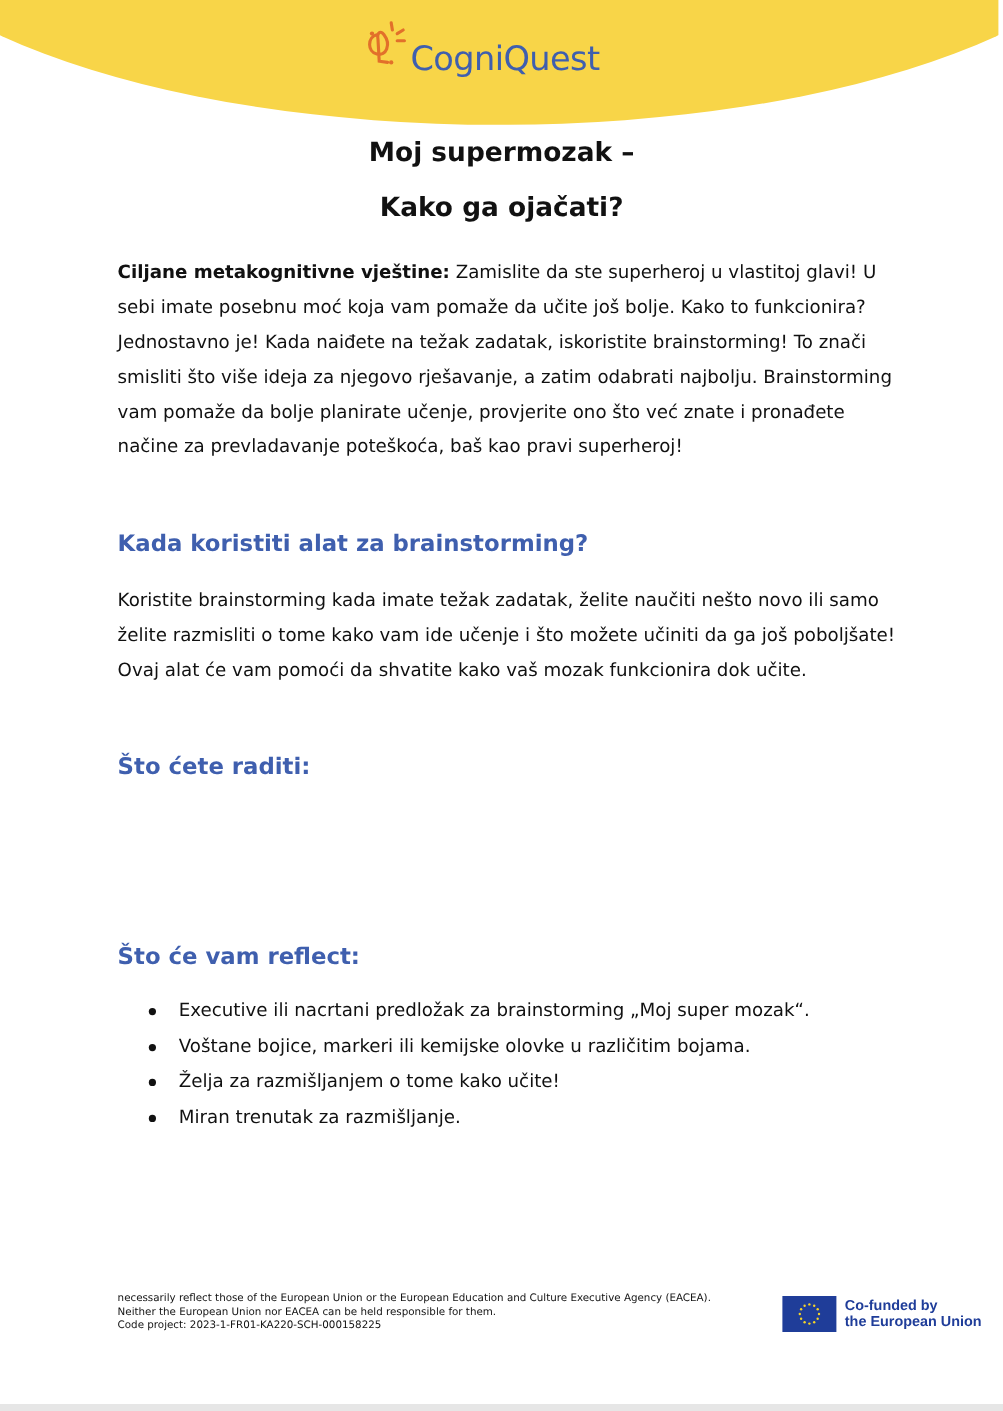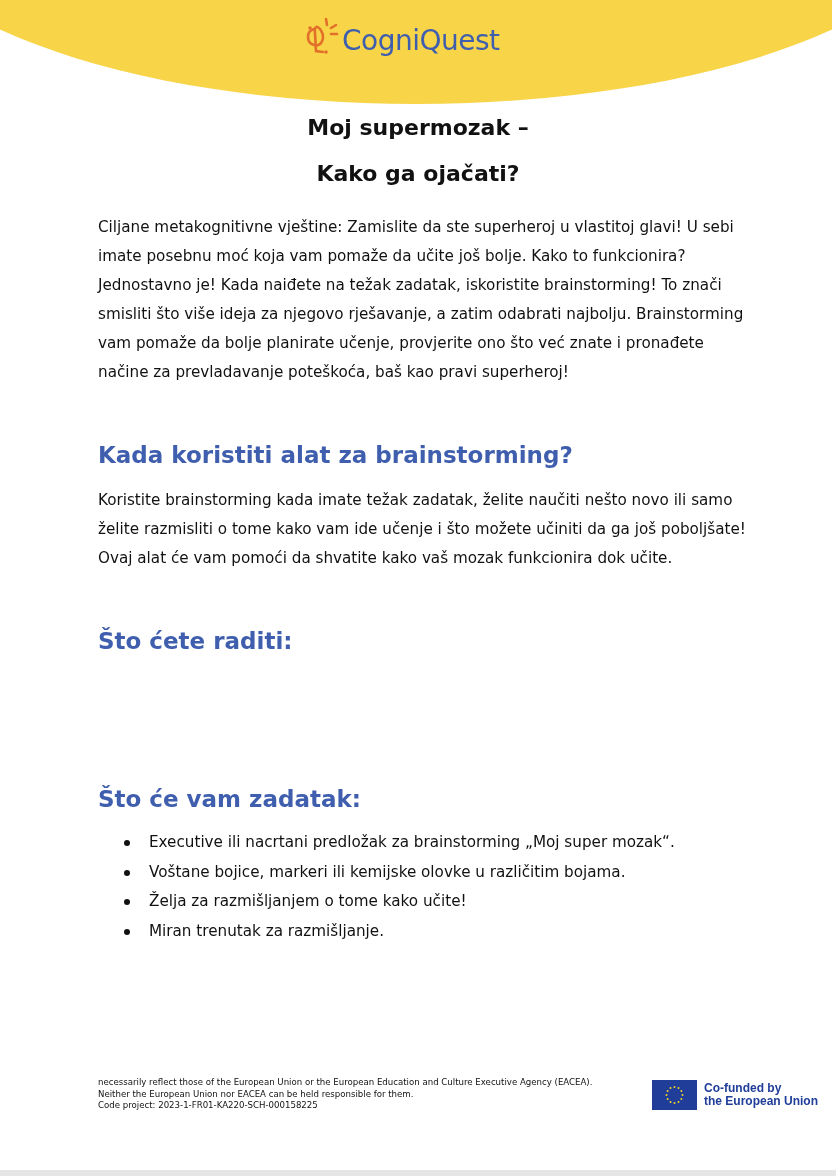--- a/index.html
+++ b/index.html
@@ -10,40 +10,40 @@
       color: #111111;
     }
     .page { position: absolute; left: 0; top: 0; width: 832px; height: 1170px; background: #ffffff; overflow: hidden; }
     .bottom-strip { position: absolute; left: 0; bottom: 0; width: 836px; height: 6px; background: #e6e6e6; }
     .header-blob {
       position: absolute; left: -120px; top: -300px; width: 1072px; height: 404px;
       background: #f8d548; border-radius: 50%;
     }
     .logo {
       position: absolute; left: 302px; top: 15px; height: 50px;
-      display: flex; align-items: center;
+      display: flex; align-items: flex-end;
     }
     .logo svg { width: 40px; height: 50px; }
     .logo-text {
       font-family: "DejaVu Sans", sans-serif; font-size: 28px; color: #3f5fae;
       margin-left: 0px; letter-spacing: -0.5px;
     }
     .title {
       position: absolute; left: 0; width: 836px; text-align: center;
       font-weight: bold; font-size: 22px; color: #111;
     }
     .t1 { top: 115px; }
     .t2 { top: 161px; }
     .body-text {
       position: absolute; left: 98px; width: 650px;
       font-size: 15.2px; line-height: 29px; color: #111;
     }
-    .body-text b { font-weight: normal; }
+    .body-text b { font-weight: bold; }
     .h2 {
-      position: absolute; left: 98px; font-weight: bold; font-size: 23px; color: #3f5fae;
+      position: absolute; left: 98px; font-weight: bold; font-size: 19px; color: #3f5fae;
     }
     ul.needs { position: absolute; left: 98px; top: 828px; margin: 0; padding: 0; list-style: none; width: 650px; }
     ul.needs li { position: relative; padding-left: 51px; font-size: 15.2px; line-height: 29.5px; }
     ul.needs li .bullet { position: absolute; left: 26px; top: 12px; width: 6px; height: 6px; border-radius: 50%; background: #111; }
     .footer-text {
       position: absolute; left: 98px; top: 1077px; width: 560px;
       font-size: 8.6px; line-height: 11.5px; color: #111;
     }
     .eu-flag {
       position: absolute; left: 652px; top: 1080px; width: 45px; height: 30px; background: #1f3d99;
@@ -78,21 +78,21 @@
 
   <div class="body-text" style="top:213px;">
     <b>Ciljane metakognitivne vještine:</b><span> Zamislite da ste superheroj u vlastitoj glavi! U sebi imate posebnu moć koja vam pomaže da učite još bolje. Kako to funkcionira? Jednostavno je! Kada naiđete na težak zadatak, iskoristite brainstorming! To znači smisliti što više ideja za njegovo rješavanje, a zatim odabrati najbolju. Brainstorming vam pomaže da bolje planirate učenje, provjerite ono što već znate i pronađete načine za prevladavanje poteškoća, baš kao pravi superheroj!</span>
   </div>
 
   <div class="h2" style="top:442px;">Kada koristiti alat za brainstorming?</div>
   <div class="body-text" style="top:486px;">Koristite brainstorming kada imate težak zadatak, želite naučiti nešto novo ili samo želite razmisliti o tome kako vam ide učenje i što možete učiniti da ga još poboljšate! Ovaj alat će vam pomoći da shvatite kako vaš mozak funkcionira dok učite.</div>
 
   <div class="h2" style="top:628px;">Što ćete raditi:</div>
 
-  <div class="h2" style="top:786px;">Što će vam zadatak:</div>
+  <div class="h2" style="top:786px;">Što će vam reflect:</div>
   <ul class="needs">
     <li><span class="bullet"></span><span>Executive ili nacrtani predložak za brainstorming „Moj super mozak“.</span></li>
     <li><span class="bullet"></span><span>Voštane bojice, markeri ili kemijske olovke u različitim bojama.</span></li>
     <li><span class="bullet"></span><span>Želja za razmišljanjem o tome kako učite!</span></li>
     <li><span class="bullet"></span><span>Miran trenutak za razmišljanje.</span></li>
   </ul>
 
   <div class="footer-text">
     <div>necessarily reflect those of the European Union or the European Education and Culture Executive Agency (EACEA).</div>
     <div>Neither the European Union nor EACEA can be held responsible for them.</div>

